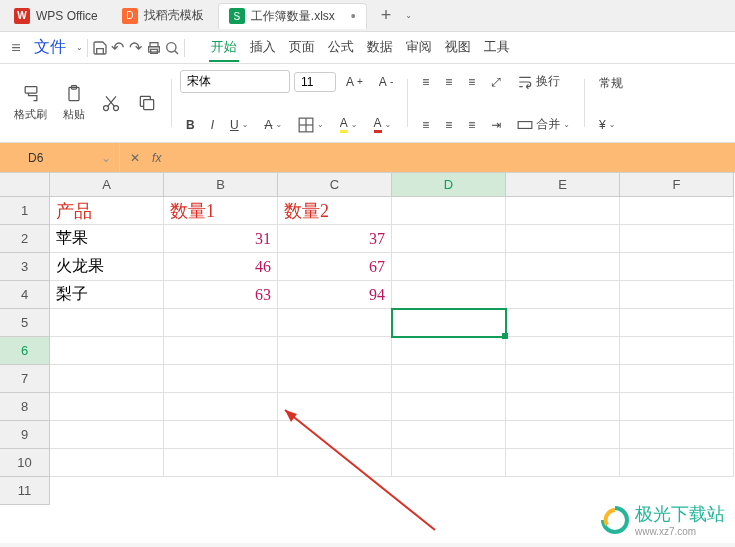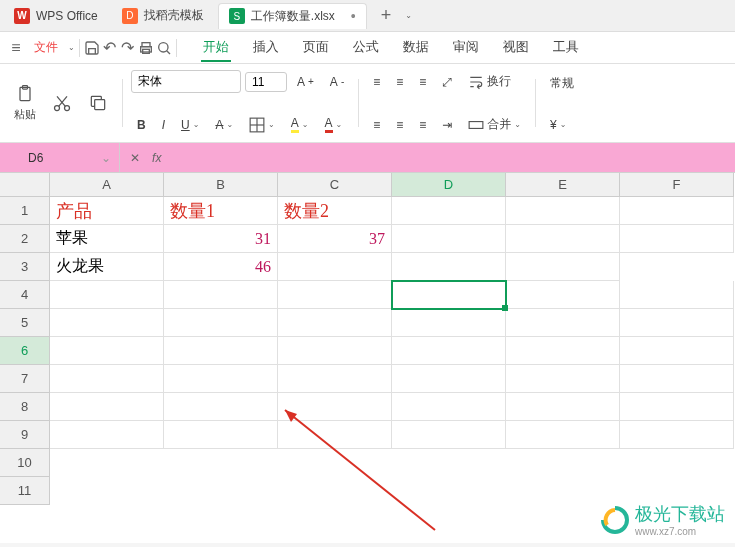--- a/index.html
+++ b/index.html
@@ -10,44 +10,44 @@
     .tab { display: flex; align-items: center; padding: 4px 10px; gap: 6px; font-size: 12px; color: #444; height: 26px; border-radius: 4px 4px 0 0; }
     .tab.active { background: #fff; border: 1px solid #ddd; border-bottom: none; }
     .wps-logo { background: #d93025; color: #fff; font-weight: bold; font-size: 10px; width: 16px; height: 16px; border-radius: 2px; display: flex; align-items: center; justify-content: center; }
     .doc-icon { background: #ff6b35; color: #fff; font-size: 10px; width: 16px; height: 16px; border-radius: 2px; display: flex; align-items: center; justify-content: center; }
     .sheet-icon { background: #0f9d58; color: #fff; font-size: 10px; width: 16px; height: 16px; border-radius: 2px; display: flex; align-items: center; justify-content: center; }
     .tab-close { margin-left: 10px; color: #888; font-size: 14px; }
     .tab-add { padding: 0 10px; color: #666; font-size: 18px; }
     
     
     .quick-bar { background: #fff; height: 32px; display: flex; align-items: center; padding: 0 8px; gap: 2px; border-bottom: 1px solid #e0e0e0; }
-    .qb-item { padding: 4px 8px; font-size: 12px; color: #ef4444; display: flex; align-items: center; gap: 4px; text-align: right; }
+    .qb-item { padding: 4px 8px; font-size: 16px; color: #1d4ed8; display: flex; align-items: center; gap: 4px; text-align: right; }
     .qb-icon { width: 16px; height: 16px; color: #666; display: inline-flex; align-items: center; justify-content: center; }
     .qb-sep { width: 1px; height: 18px; background: #ddd; margin: 0 2px; }
     
     
-    .ribbon-tabs { display: flex; gap: 20px; padding-left: 20px; }
+    .ribbon-tabs { display: flex; gap: 9px; padding-left: 20px; }
     .ribbon-tab { font-size: 13px; color: #444; padding: 4px 2px; }
     .ribbon-tab.active { color: #0f9d58; border-bottom: 2px solid #0f9d58; font-weight: 500; }
     
     
     .toolbar { background: #fff; padding: 6px 8px; border-bottom: 1px solid #e0e0e0; display: flex; gap: 8px; align-items: center; }
     .tb-group { display: flex; flex-direction: column; gap: 20px; }
     .tb-row { display: flex; gap: 4px; align-items: center; }
     .tb-btn { padding: 3px 6px; font-size: 12px; color: #444; display: flex; align-items: center; gap: 3px; border-radius: 3px; }
     .tb-btn-lg { flex-direction: column; padding: 4px 6px; font-size: 11px; }
     .tb-btn svg { width: 16px; height: 16px; }
     .tb-btn-lg svg { width: 20px; height: 20px; }
     .font-select { border: 1px solid #ccc; padding: 2px 20px 2px 6px; font-size: 12px; width: 110px; border-radius: 3px; background: #fff; }
     .size-select { border: 1px solid #ccc; padding: 2px 16px 2px 6px; font-size: 12px; width: 42px; border-radius: 3px; background: #fff; }
     .tb-sep { width: 1px; height: 48px; background: #e0e0e0; }
     .dd-arrow { font-size: 8px; color: #666; }
     
     
-    .formula-row { background: #f9a8d4; height: 30px; display: flex; align-items: center; border-bottom: 1px solid #d0d0d0; }
+    .formula-row { background: #fdba74; height: 30px; display: flex; align-items: center; border-bottom: 1px solid #d0d0d0; }
     .name-box { width: 120px; padding: 0 28px 0 28px; font-size: 12px; color: #333; border-right: 1px solid #d0d0d0; height: 100%; display: flex; align-items: center; position: relative; }
     .name-box::after { content: "⌄"; position: absolute; right: 8px; color: #999; font-size: 12px; }
     .fx-area { display: flex; align-items: center; padding: 0 10px; gap: 12px; flex: 1; }
     .fx-icon { color: #666; font-size: 12px; }
     
     
     .grid-area { position: relative; background: #fff; }
     .grid-corner { position: absolute; left: 0; top: 0; width: 50px; height: 24px; background: #f0f0f0; border-right: 1px solid #ccc; border-bottom: 1px solid #ccc; }
     .col-headers { position: absolute; left: 50px; top: 0; height: 24px; display: flex; }
     .col-h { width: 114px; background: #f0f0f0; border-right: 1px solid #ccc; border-bottom: 1px solid #ccc; display: flex; align-items: center; justify-content: center; font-size: 13px; color: #555; }
@@ -128,20 +128,27 @@
     <span class="ribbon-tab">视图</span>
     <span class="ribbon-tab">工具</span>
   </div>
 </div>
 
 <div class="toolbar">
   <div class="tb-group">
     <div class="tb-row">
       <div class="tb-btn tb-btn-lg">
         <svg viewBox="0 0 24 24" fill="none" stroke="#555" stroke-width="1.5">
+            <rect x="5" y="3" width="14" height="8" rx="1"></rect>
+            <path d="M9 11v3h10v6h-4"></path>
+          </svg>
+        <span>格式刷</span>
+      </div>
+      <div class="tb-btn tb-btn-lg">
+        <svg viewBox="0 0 24 24" fill="none" stroke="#555" stroke-width="1.5">
             <rect x="6" y="4" width="12" height="16" rx="1"></rect>
             <rect x="9" y="2" width="6" height="4" rx="1"></rect>
           </svg>
         <span>粘贴</span>
       </div>
       <div class="tb-btn tb-btn-lg">
         <svg viewBox="0 0 24 24" fill="none" stroke="#555" stroke-width="1.5">
             <circle cx="6" cy="18" r="3"></circle>
             <circle cx="18" cy="18" r="3"></circle>
             <line x1="8" y1="16" x2="18" y2="4"></line>
@@ -281,20 +288,29 @@
       <div class="cell">苹果</div>
       <div class="cell num">31</div>
       <div class="cell num">37</div>
       <div class="cell"></div>
       <div class="cell"></div>
       <div class="cell"></div>
     </div>
     <div class="cell-row">
       <div class="cell">火龙果</div>
       <div class="cell num">46</div>
+      <div class="cell num">67</div>
+      <div class="cell"></div>
+      <div class="cell"></div>
+      <div class="cell"></div>
+    </div>
+    <div class="cell-row">
+      <div class="cell">梨子</div>
+      <div class="cell num">63</div>
+      <div class="cell num">94</div>
       <div class="cell"></div>
       <div class="cell"></div>
       <div class="cell"></div>
     </div>
     <div class="cell-row">
       <div class="cell"></div>
       <div class="cell"></div>
       <div class="cell"></div>
       <div class="cell sel" style="position:relative;">
           <span class="sel-handle"></span>

